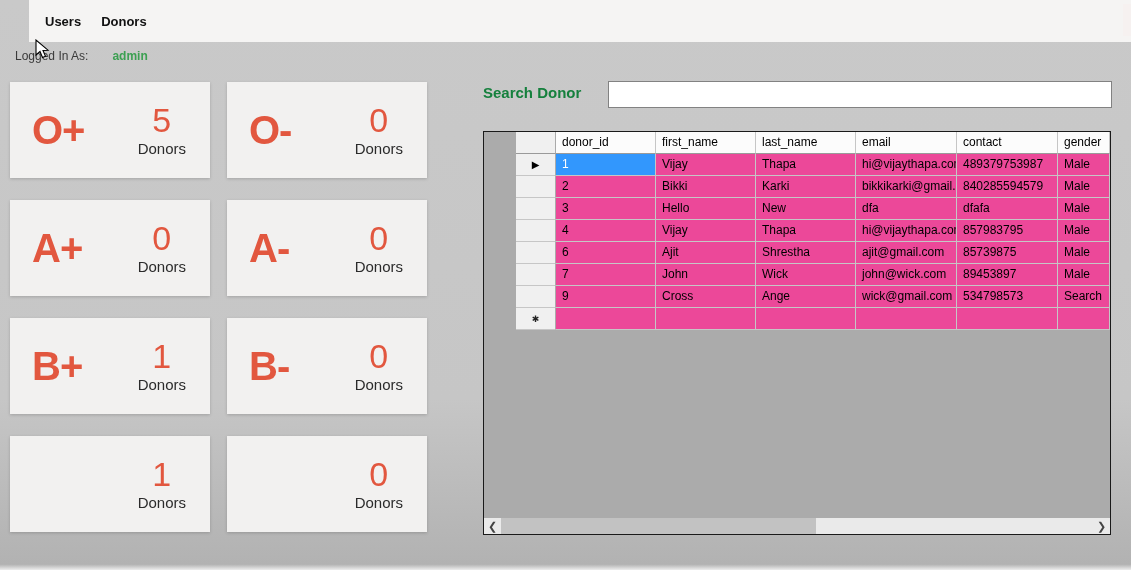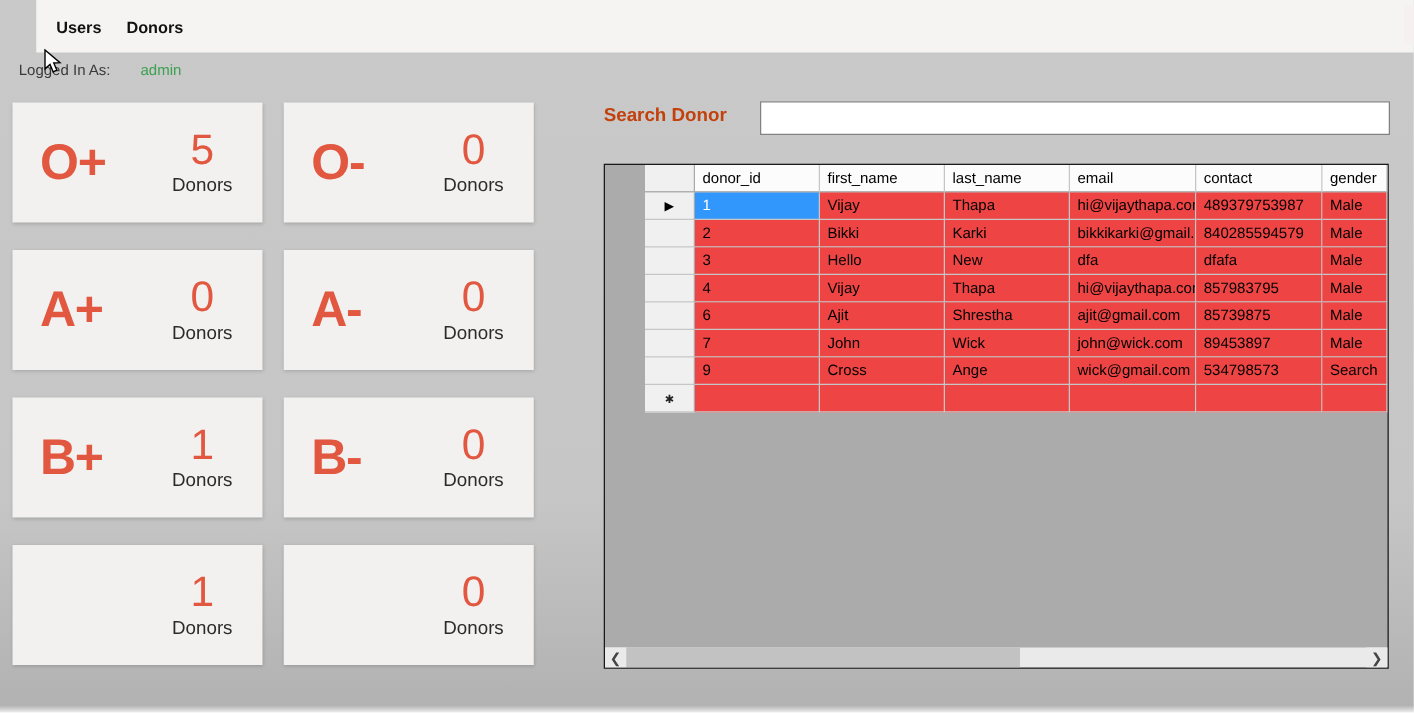--- a/index.html
+++ b/index.html
@@ -17,54 +17,54 @@
   }
   .menu-item { font-size:13px; font-weight:bold; color:#111; padding:6px 10px; cursor:default; }
   .menu-item:first-child { margin-left:6px; }
   .close-btn {
     position:absolute; right:5px; top:4px; width:32px; height:32px;
     background:#f6f1f0; display:flex; align-items:center; justify-content:center;
   }
 
   
   .status { position:absolute; left:15px; top:49px; font-size:12px; color:#3a3a3a; }
-  .status .admin { font-weight:normal; margin-left:24px; }
+  .status .admin { font-weight:bold; margin-left:24px; }
 
   
   .cards {
     position:absolute; left:10px; top:82px;
     display:grid; grid-template-columns:200px 200px; grid-auto-rows:96px;
     column-gap:17px; row-gap:22px;
   }
   .card {
     background:#f2f1f0; box-shadow:0 1px 3px rgba(0,0,0,0.18);
     display:flex; align-items:center; padding:0 24px 0 22px;
   }
   .card-type { font-size:40px; font-weight:800; letter-spacing:-1px; line-height:1; }
   .card-right { margin-left:auto; text-align:center; }
   .card-count { font-size:34px; font-weight:400; line-height:1.05; }
   .card-unit { font-size:15px; color:#2b2b2b; margin-top:2px; }
 
   
-  .search-label { position:absolute; left:483px; top:84px; font-size:15px; font-weight:bold; color:#c2410c; }
+  .search-label { position:absolute; left:483px; top:84px; font-size:15px; font-weight:bold; color:#15803d; }
   .search-input {
     position:absolute; left:608px; top:81px; width:504px; height:27px;
     border:1px solid #828282; background:#fff; font-size:13px; padding:0 6px; outline:none;
     font-family:"Liberation Sans", sans-serif;
   }
 
   
   .grid {
     position:absolute; left:483px; top:131px; width:628px; height:404px;
     border:1px solid #1a1a1a; background:#ababab; overflow:hidden;padding-left:32px;
   }
   .g-row { display:flex; height:22px; }
   .g-cell {
     height:22px; font-size:12px; color:#000; padding:3px 0 0 6px;
-    background:#ef4444; border-right:1px solid #c6c6c6; border-bottom:1px solid #c6c6c6;
+    background:#ec4899; border-right:1px solid #c6c6c6; border-bottom:1px solid #c6c6c6;
     overflow:hidden; white-space:nowrap;
   }
   .g-head .g-cell { background:#fcfcfc; border-bottom:1px solid #9a9a9a; }
   .g-rowhead {
     width:40px; min-width:40px; background:#f0f0f0;
     border-right:1px solid #aaa; border-bottom:1px solid #c6c6c6;
     display:flex; align-items:center; justify-content:center;
     font-size:9px; color:#222; padding:0;
   }
   .g-head .g-rowhead { border-bottom:1px solid #9a9a9a; background:#f0f0f0; }

